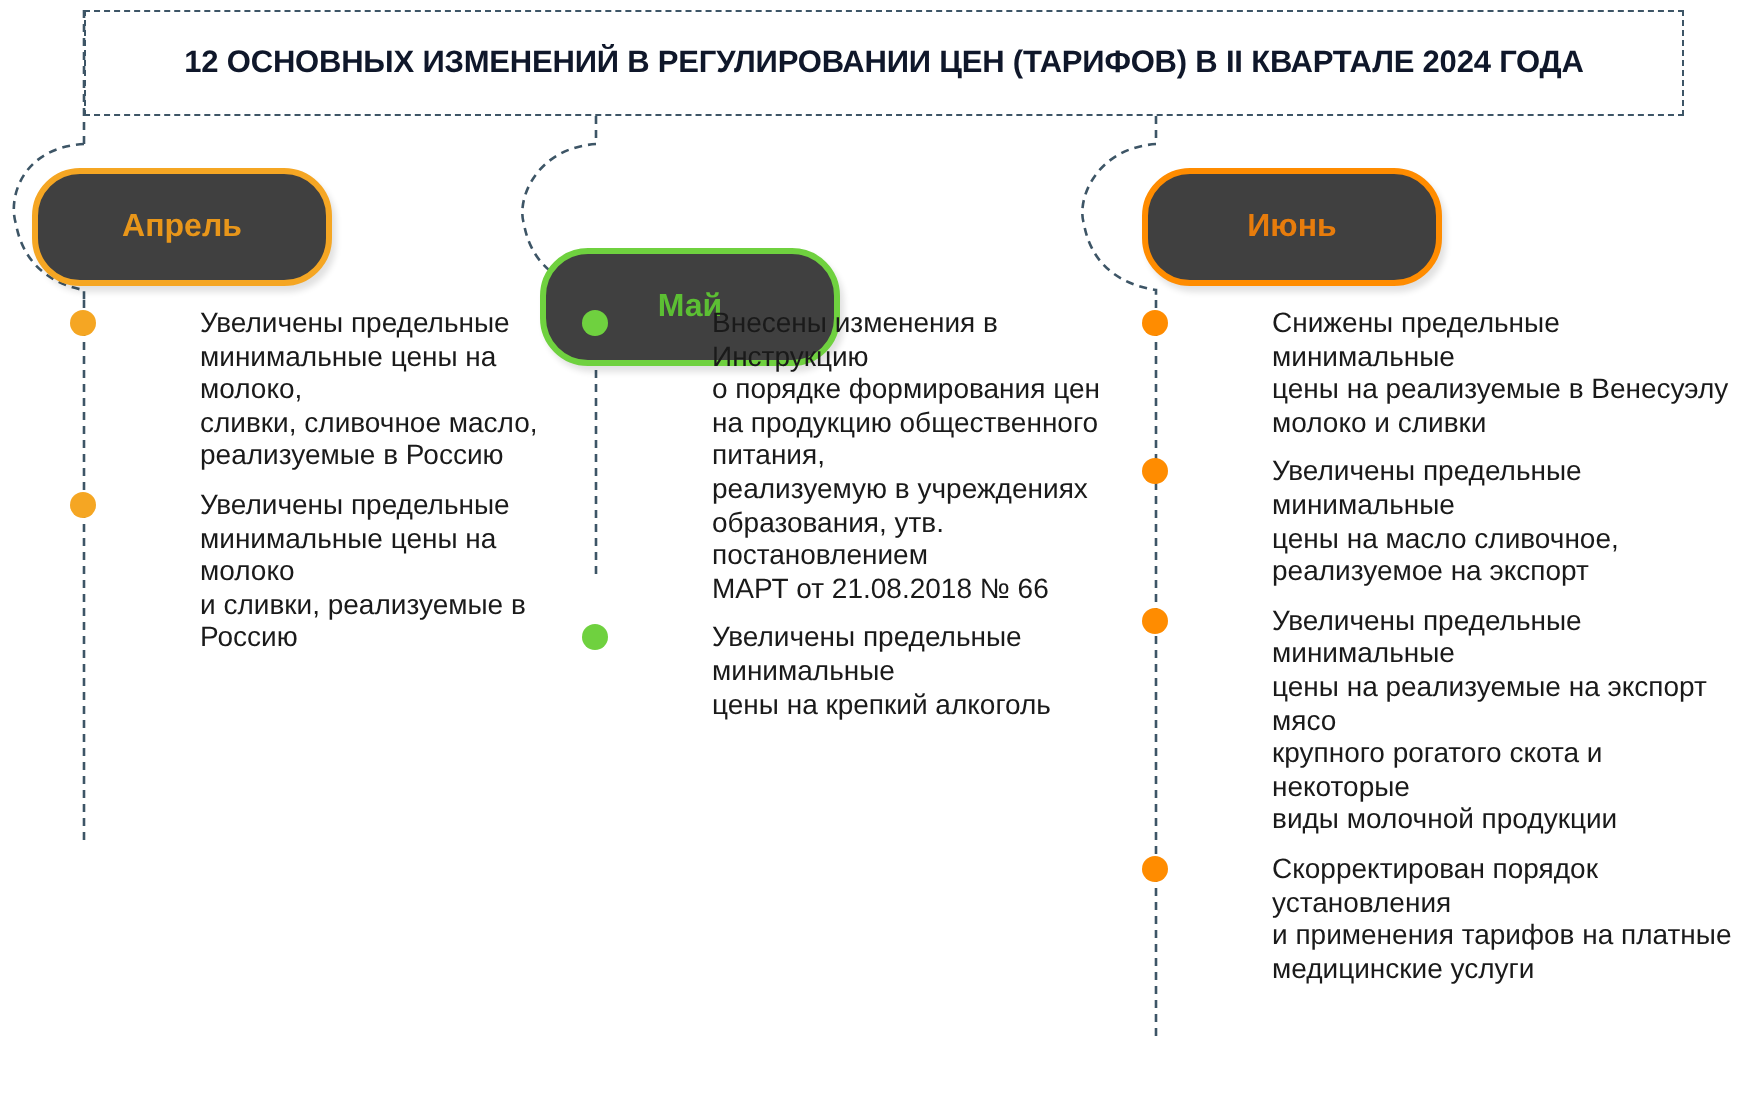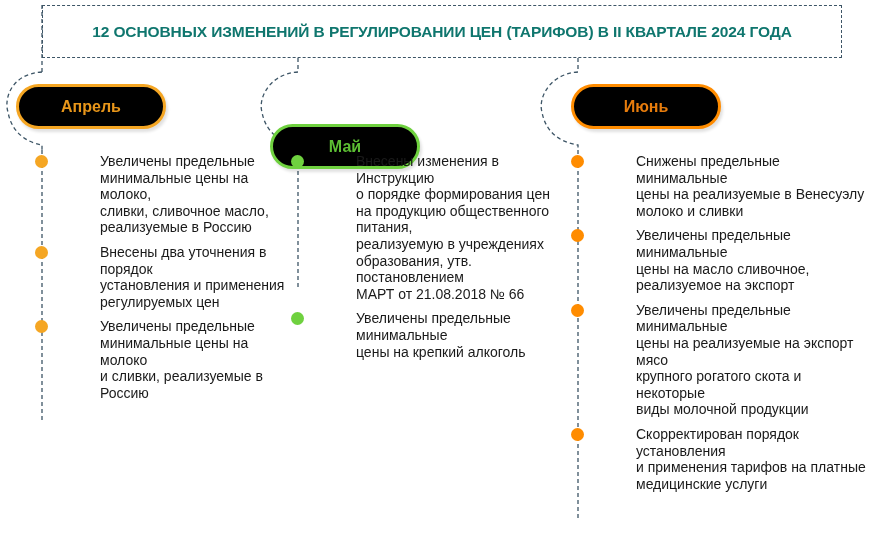--- a/index.html
+++ b/index.html
@@ -2,24 +2,24 @@
 <html><head>
 <meta charset="utf-8">
 <style>
   html, body { margin: 0; padding: 0; background: #ffffff; }
   body { width: 873px; height: 547px; position: relative; overflow: hidden;
          font-family: "Liberation Sans", sans-serif; color: #1a1a1a; }
   .title-box { position: absolute; left: 42px; top: 5px; width: 800px; height: 53px;
                border: 1.5px dashed #3d5566; border-left-width: 1.5px; box-sizing: border-box; }
   .title { position: absolute; left: 42px; top: 5px; width: 800px; height: 53px;
            display: flex; align-items: center; justify-content: center;
-           font-weight: bold; font-size: 15.5px; color: #0f766e; letter-spacing: -0.1px; }
+           font-weight: bold; font-size: 15.5px; color: #0f172a; letter-spacing: -0.1px; }
   svg.connectors { position: absolute; left: 0; top: 0; }
-  .pill { position: absolute; top: 84px; width: 150px; height: 45px; box-sizing: border-box;
-          border-radius: 24px; background: #000000; border-width: 3px; border-style: solid;
+  .pill { position: absolute; top: 84px; width: 150px; height: 59px; box-sizing: border-box;
+          border-radius: 24px; background: #404040; border-width: 3px; border-style: solid;
           display: flex; align-items: center; justify-content: center;
           font-weight: bold; font-size: 16px;
           box-shadow: 2px 3px 3px rgba(0,0,0,0.12); }
   .col { position: absolute; top: 153px; }
   .item { position: relative; padding-left: 22px; font-size: 14px; line-height: 16.6px; margin-bottom: 8px; }
   .dot { position: absolute; left: 0; top: 2px; width: 13px; height: 13px; border-radius: 50%; }
   .item-text { white-space: pre-line; margin-left: 43px; }
 </style>
 </head>
 <body>
@@ -48,26 +48,20 @@
 <div class="pill" style="left:270px;border-color:#6fd13f;color:#5cbf33;margin-top:40px;">Май</div>
 <div class="pill" style="left:571px;border-color:#ff8c00;color:#e77c0c;">Июнь</div>
 
 <div class="col" style="left:35px;width:260px;">
   <div class="item">
       <span class="dot" style="background:#f5a623"></span>
       <div class="item-text">Увеличены предельные
 минимальные цены на молоко,
 сливки, сливочное масло,
 реализуемые в Россию</div>
-    </div>
-  <div class="item">
-      <span class="dot" style="background:#f5a623"></span>
-      <div class="item-text">Внесены два уточнения в порядок
-установления и применения
-регулируемых цен</div>
     </div>
   <div class="item">
       <span class="dot" style="background:#f5a623"></span>
       <div class="item-text">Увеличены предельные
 минимальные цены на молоко
 и сливки, реализуемые в Россию</div>
     </div>
 </div>
 
 <div class="col" style="left:291px;width:280px;">

